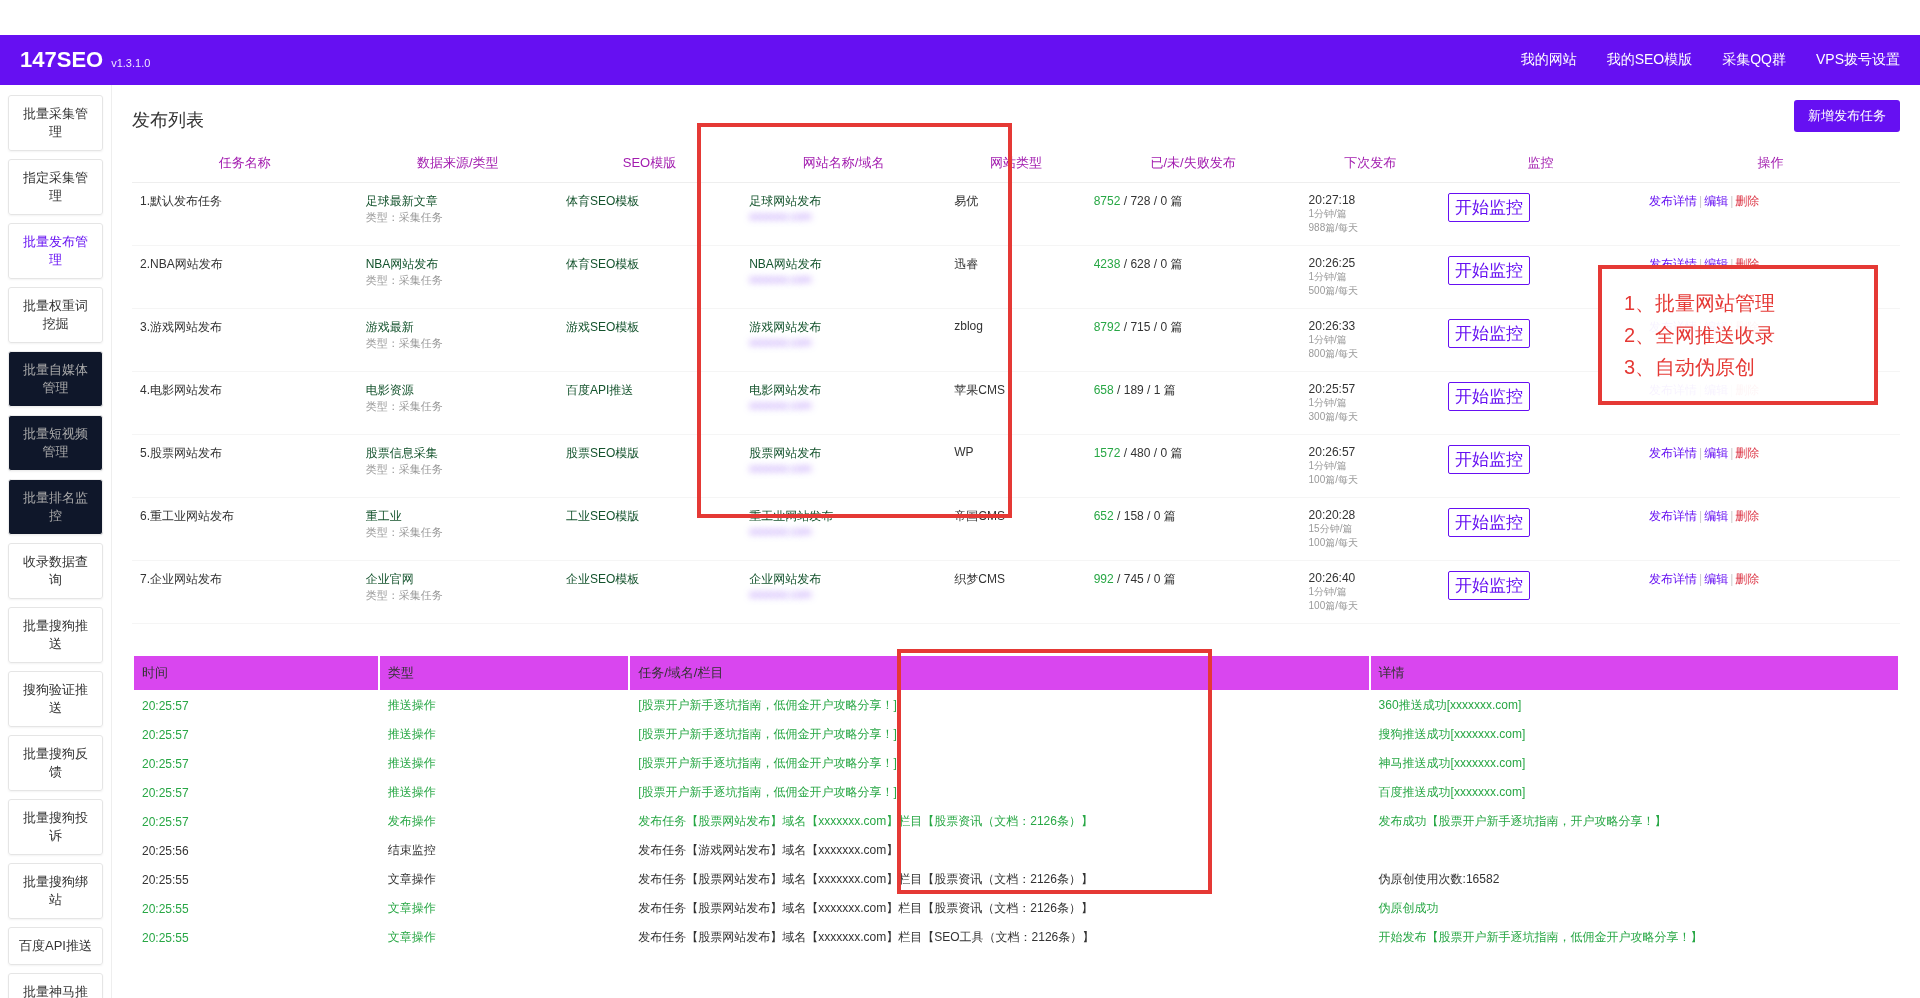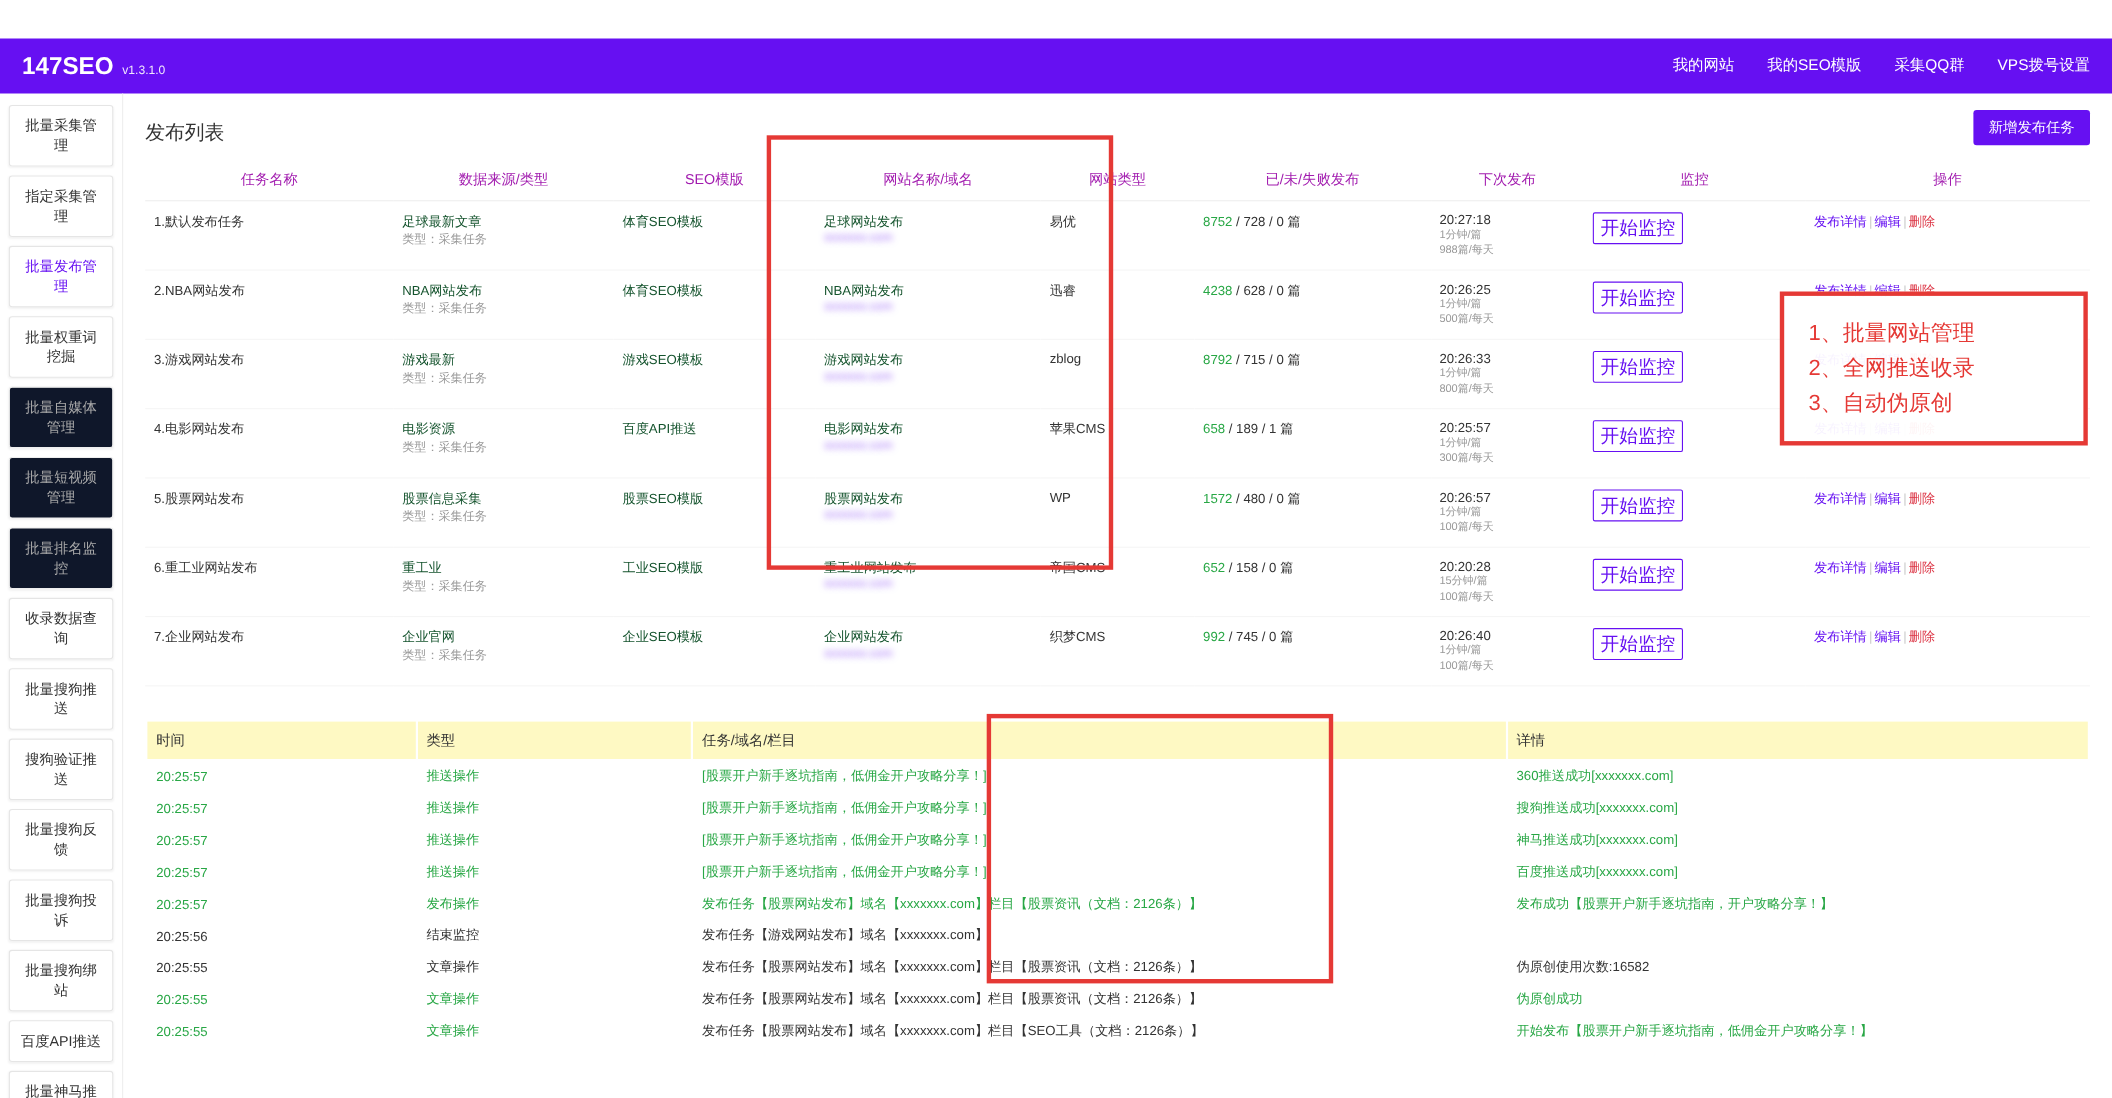--- a/index.html
+++ b/index.html
@@ -26,21 +26,21 @@
 .sub { color: #999; font-size: 11px; }
 .green { color: #28a745; font-weight: 500; }
 .small-gray { color: #999; font-size: 10px; line-height: 1.4; }
 .btn-outline { border: 1px solid #6610f2; color: #6610f2; background: #fff; padding: 2px 6px; font-size: 17px; border-radius: 2px; cursor: pointer; }
 .op-link { color: #6610f2; cursor: pointer; }
 .op-sep { color: #ccc; margin: 0 2px; }
 .op-del { color: #dc3545; cursor: pointer; }
 .red-box-1 { position: absolute; border: 4px solid #e53935; pointer-events: none; }
 .log-section { margin-top: 30px; position: relative; }
 .log-table { width: 100%; }
-.log-table th { text-align: left; padding: 8px; font-size: 13px; font-weight: 500; background: #fef9c3; }
+.log-table th { text-align: left; padding: 8px; font-size: 13px; font-weight: 500; background: #d946ef; }
 .log-table td { padding: 5px 8px; font-size: 12px; }
 .log-green { color: #28a745; }
 .log-black { color: #333; }
 .annotation-box { position: absolute; border: 4px solid #e53935; padding: 18px 22px; background: rgba(255,255,255,0.95); }
 .annotation-box div { color: #e53935; font-size: 20px; font-weight: 500; line-height: 1.6; }
 .blur { color: transparent; text-shadow: 0 0 6px rgba(102,16,242,0.6); user-select: none; }
 </style>
 </head>
 <body>
 
@@ -175,21 +175,21 @@
             <td><span class="green">992</span> / 745 / 0 篇</td>
             <td>20:26:40<div class="small-gray">1分钟/篇<br>100篇/每天</div></td>
             <td><button class="btn-outline">开始监控</button></td>
             <td><span class="op-link">发布详情</span><span class="op-sep">|</span><span class="op-link">编辑</span><span class="op-sep">|</span><span class="op-del">删除</span></td>
           </tr>
         </tbody>
     </table>
 
     <div class="red-box-1" style="left:585px; top:38px; width:315px; height:395px;"></div>
 
-    <div class="annotation-box" style="right:22px; top:180px; width:280px;">
+    <div class="annotation-box" style="right:42px; top:180px; width:280px;">
       <div>1、批量网站管理</div>
       <div>2、全网推送收录</div>
       <div>3、自动伪原创</div>
     </div>
 
     <div class="log-section">
       <table class="log-table">
         <thead>
             <tr id="log-head">
               <th>时间</th>

